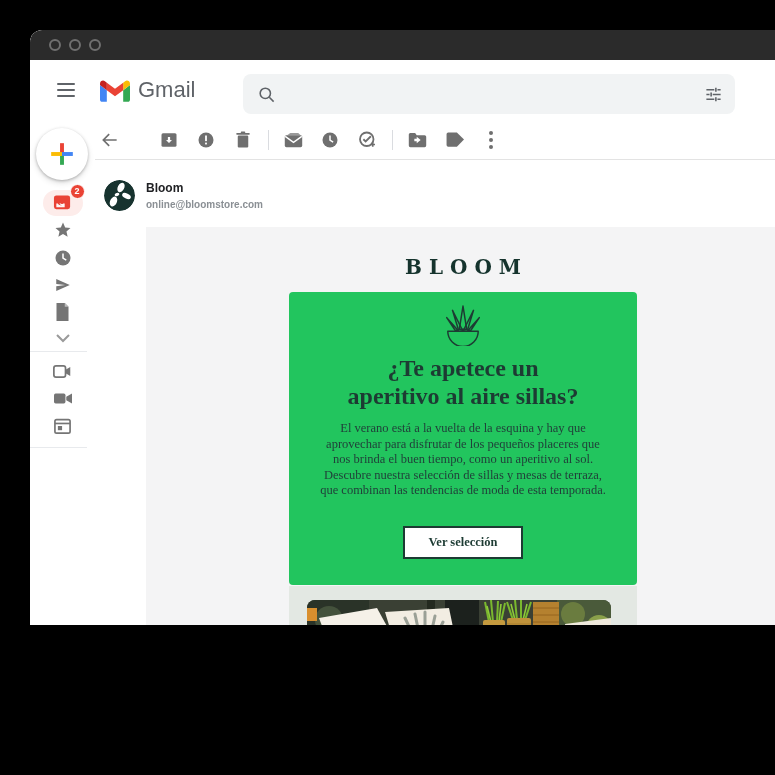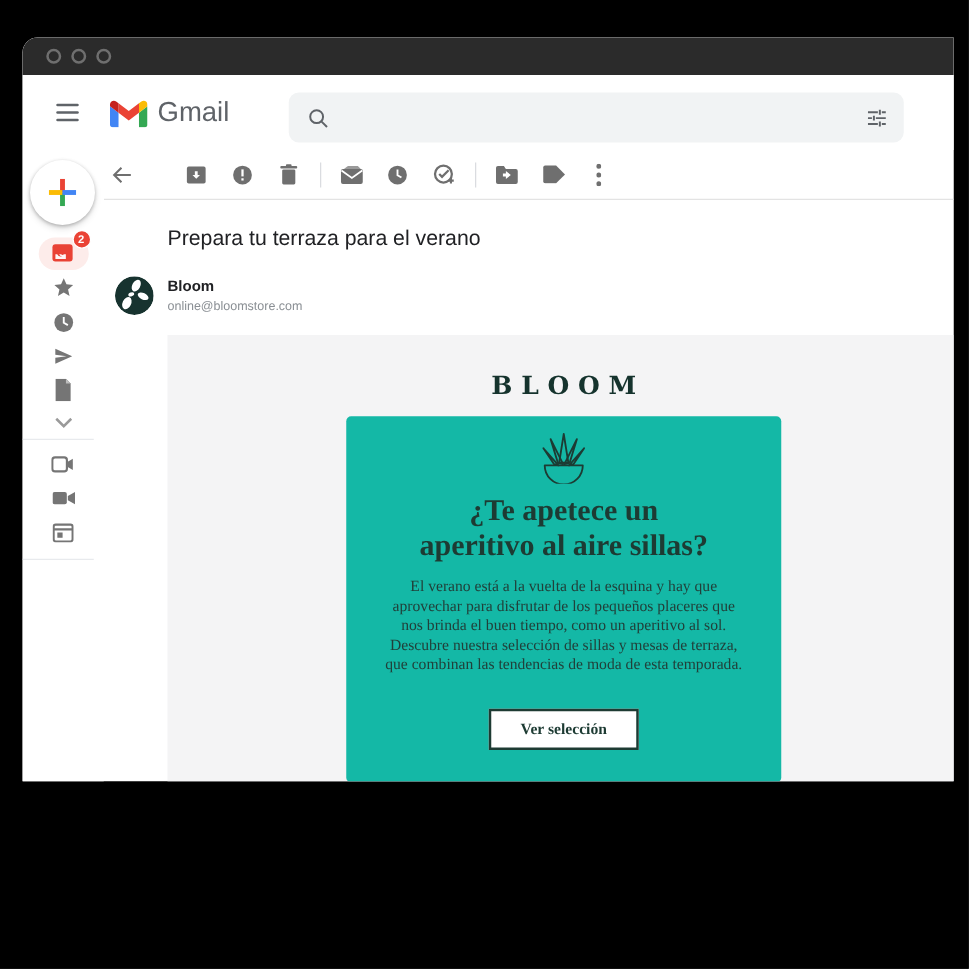--- a/index.html
+++ b/index.html
@@ -1,18 +1,18 @@
 <!DOCTYPE html>
 <html><head>
 <meta charset="utf-8">
 <style>
   * { margin:0; padding:0; box-sizing:border-box; }
   html,body { width:775px; height:775px; background:#000; overflow:hidden;
               font-family:"Liberation Sans", sans-serif; }
-  .window { position:absolute; left:18px; top:30px; width:745px; height:595px;
+  .window { position:absolute; left:30px; top:30px; width:745px; height:595px;
             background:#fff; border-radius:12px 0 0 0; overflow:hidden; }
   
   .titlebar { height:30px; background:#2b2b2b; border-radius:12px 0 0 0;
               display:flex; align-items:center; padding-left:19px; gap:8px; }
   .tl-dot { width:12px; height:12px; border-radius:50%; border:2px solid #6f6f6f; }
   
   .header { height:60px; background:#fff; position:relative; display:flex; align-items:center; padding-left:16px; }
   .hamburger { width:40px; height:40px; display:flex; flex-direction:column; justify-content:center; gap:4px; align-items:center; cursor:pointer; }
   .hamburger span { width:18px; height:2px; background:#5f6368; border-radius:1px; }
   .gmail-logo { margin-left:14px; display:flex; align-items:center; }
@@ -37,27 +37,27 @@
   
   .content { flex:1; display:flex; flex-direction:column; overflow:hidden; }
   .toolbar { height:40px; flex:none; border-bottom:1px solid #e3e3e3; display:flex; align-items:center; padding-left:3px; }
   .tb-btn { width:24px; height:24px; display:flex; align-items:center; justify-content:center; cursor:pointer; margin-right:13px; }
   .tb-gap { width:22px; }
   .tb-div { width:1px; height:20px; background:#dadce0; margin:0 12px 0 0; }
   .subject { padding:21px 0 0 51px; font-size:17px; color:#202124; }
   .senderrow { position:relative; margin-top:20px; height:32px; }
   .avatar { position:absolute; left:9px; top:0; width:31px; height:31px; border-radius:50%; overflow:hidden; }
   .sendername { position:absolute; left:51px; top:1px; font-size:12px; font-weight:bold; color:#202124; }
-  .senderaddr { position:absolute; left:51px; top:19px; font-size:10px; color:#8a8f94; }
+  .senderaddr { position:absolute; left:51px; top:19px; font-size:10px; color:#8a8f94;font-weight:bold; }
   .emailbody { flex:1; margin-left:51px; margin-top:15px; background:#f4f4f5; overflow:hidden;
                font-family:"Liberation Serif", serif; }
   .nl-col { width:348px; margin-left:143px; display:flex; flex-direction:column; }
   .nl-brand { margin-top:28px; text-align:center; font-family:"DejaVu Serif", serif; font-weight:bold;
               font-size:20px; letter-spacing:7px; text-indent:7px; color:#15332d; }
-  .nl-card { margin-top:13px; background:#14b8a6; border-radius:4px; text-align:center; padding:10px 26px 26px; }
+  .nl-card { margin-top:13px; background:#22c55e; border-radius:4px; text-align:center; padding:10px 26px 26px; }
   .nl-heading { margin-top:8px; font-size:24px; line-height:28px; font-weight:bold; color:#1d3b33; }
   .nl-para { margin:11px auto 11px; width:294px; font-size:12.5px; line-height:15.5px; color:#21403a; }
   .nl-btn { display:inline-block; margin-top:16px; border:2px solid #1d3b33; background:#fff;
             padding:7px 23px; font-family:"Liberation Serif", serif; font-size:12.5px; font-weight:bold;
             color:#1d3b33; cursor:pointer; }
   .nl-green { margin-top:1px; background:#e3e8e3; padding:14px 0 0 18px; flex:1; }
   .nl-photo { width:304px; height:160px; border-radius:8px 8px 0 0; overflow:hidden; display:block; }
   svg { display:block; }
 </style>
 </head>
@@ -253,21 +253,20 @@
         </div>
         <div class="tb-btn">
           <svg width="4" height="18" viewBox="0 0 4 18" fill="#6f6f6f">
               <circle cx="2" cy="2" r="2"></circle>
               <circle cx="2" cy="9" r="2"></circle>
               <circle cx="2" cy="16" r="2"></circle>
             </svg>
         </div>
       </div>
 
-      <div class="subject">Prepara tu terraza para el verano</div>
 
       <div class="senderrow">
         <div class="avatar">
           <svg width="31" height="31" viewBox="0 0 31 31">
             <circle cx="15.5" cy="15.5" r="15.5" fill="#17332f"></circle>
             <ellipse cx="17" cy="7.5" rx="3.2" ry="5" fill="#fff" transform="rotate(28 17 7.5)"></ellipse>
             <ellipse cx="22.5" cy="16" rx="2.6" ry="4.6" fill="#fff" transform="rotate(115 22.5 16)"></ellipse>
             <ellipse cx="9.5" cy="21.5" rx="3.4" ry="5.2" fill="#fff" transform="rotate(205 9.5 21.5)"></ellipse>
             <ellipse cx="13" cy="14.5" rx="1.6" ry="2.4" fill="#fff" transform="rotate(70 13 14.5)"></ellipse>
           </svg>

